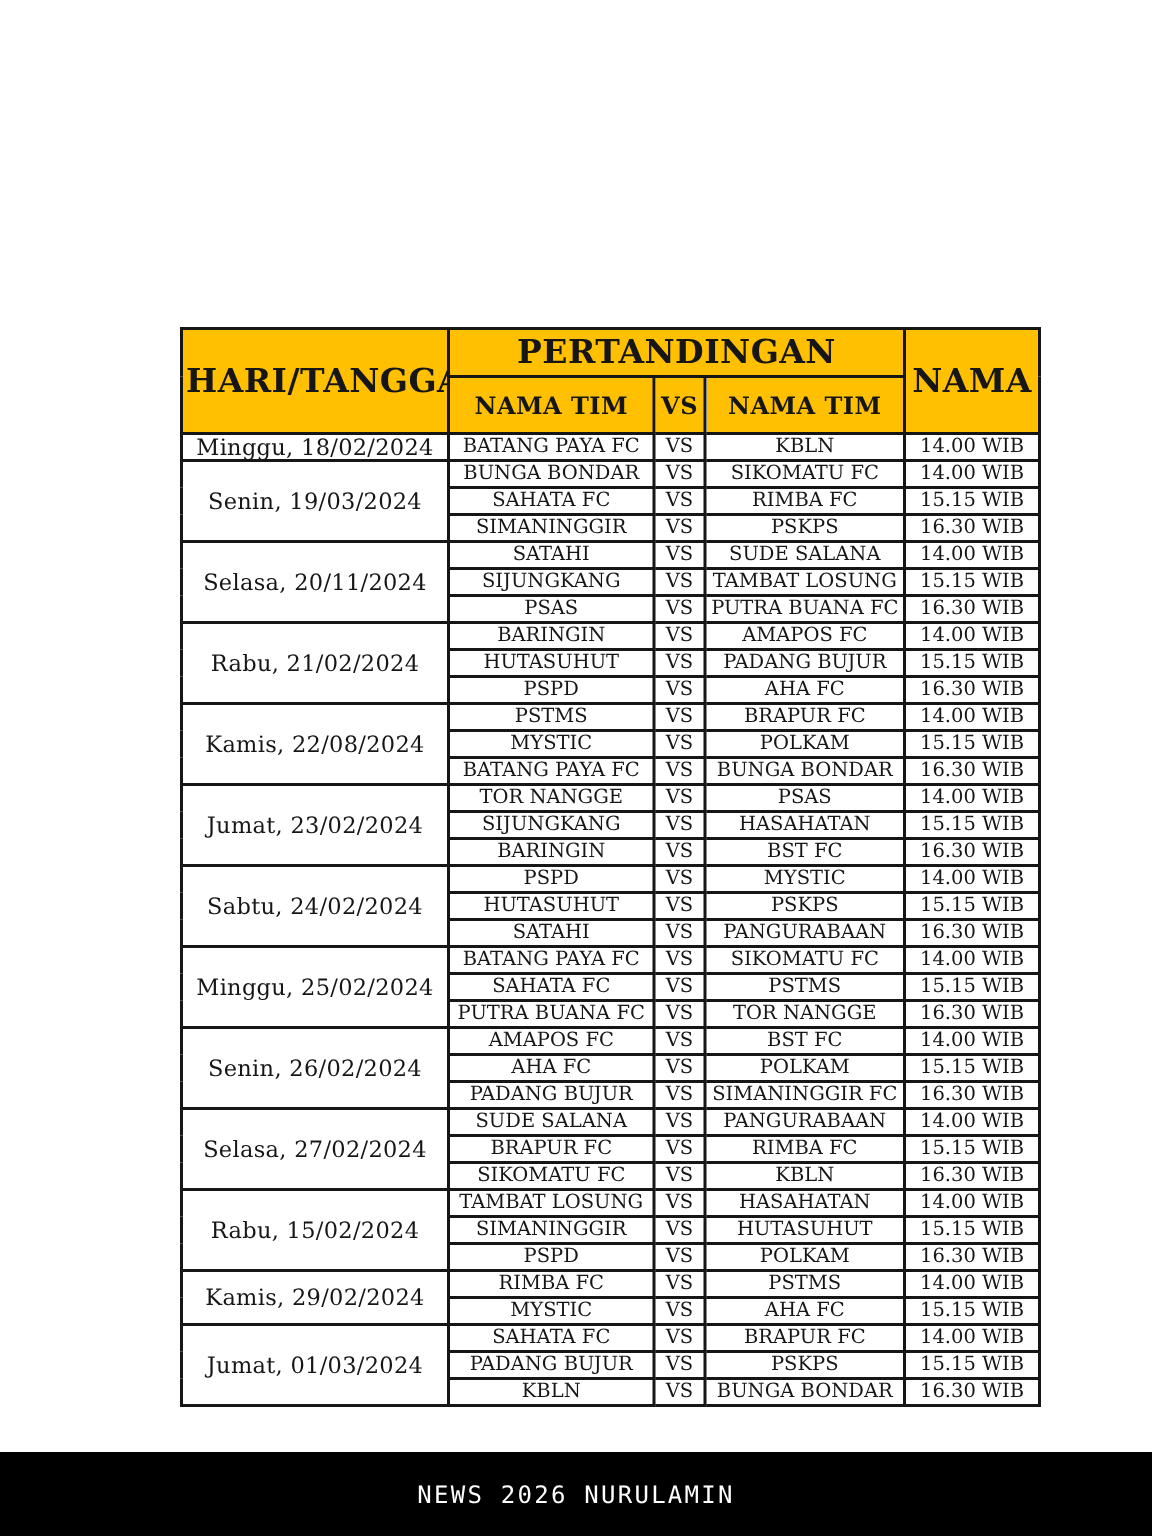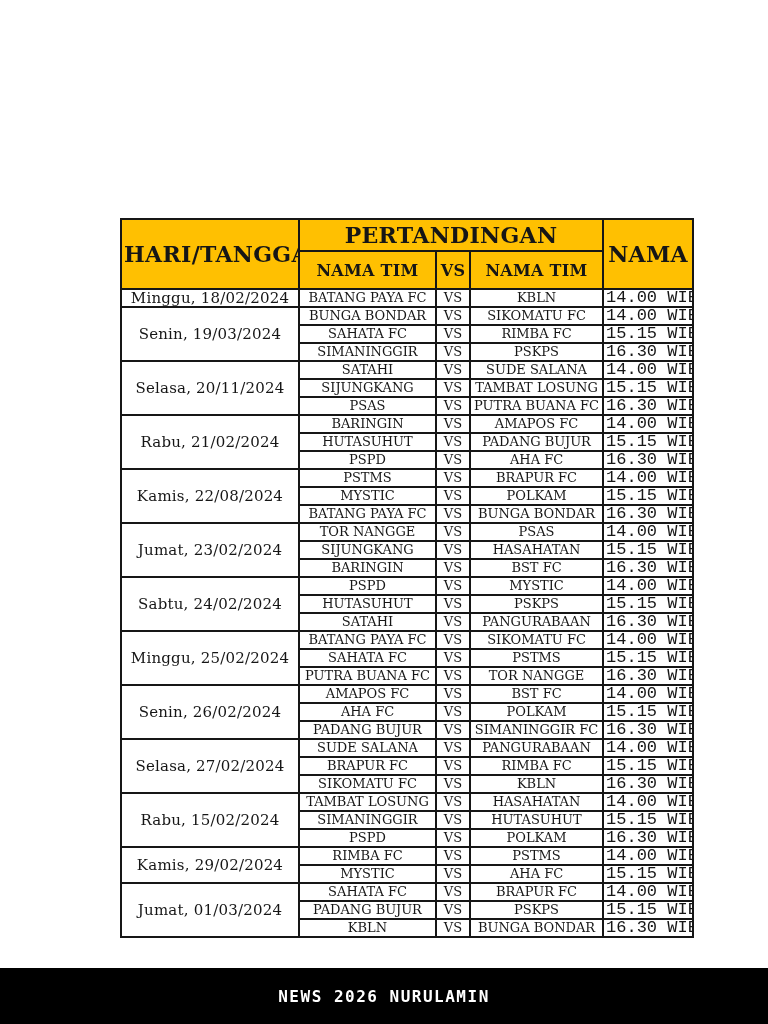--- a/index.html
+++ b/index.html
@@ -68,37 +68,37 @@
     height: 18px;
     line-height: 16px;
   }
   tbody tr.group-start td { border-top: 2px solid var(--ink); }
   tbody td.date-cell {
     font-size: 15px;
     letter-spacing: 0.2px;
     border-top: 2px solid var(--ink);
     border-bottom: 2px solid var(--ink);
   }
-  tbody td.time-cell { font-size: 17px; font-family: Liberation Mono, monospace; }
+  tbody td.time-cell { font-size: 13px; }
   tbody td.vs-cell   { font-size: 13px; }
 
   
   .footer-bar {
     position: absolute;
     left: 0; top: 968px;
     width: 768px; height: 56px;
     background: var(--footer-bg);
     color: var(--footer-fg);
     display: flex;
     align-items: center;
     justify-content: center;
     font-family: "DejaVu Sans Mono", "Liberation Mono", monospace;
     font-size: 16px;
     letter-spacing: 1.5px;
-    font-weight: bold;
+    font-weight: normal;
   }
 </style>
 </head>
 <body>
 
 <div class="page">
 
 
   <table class="schedule">
     <colgroup>

